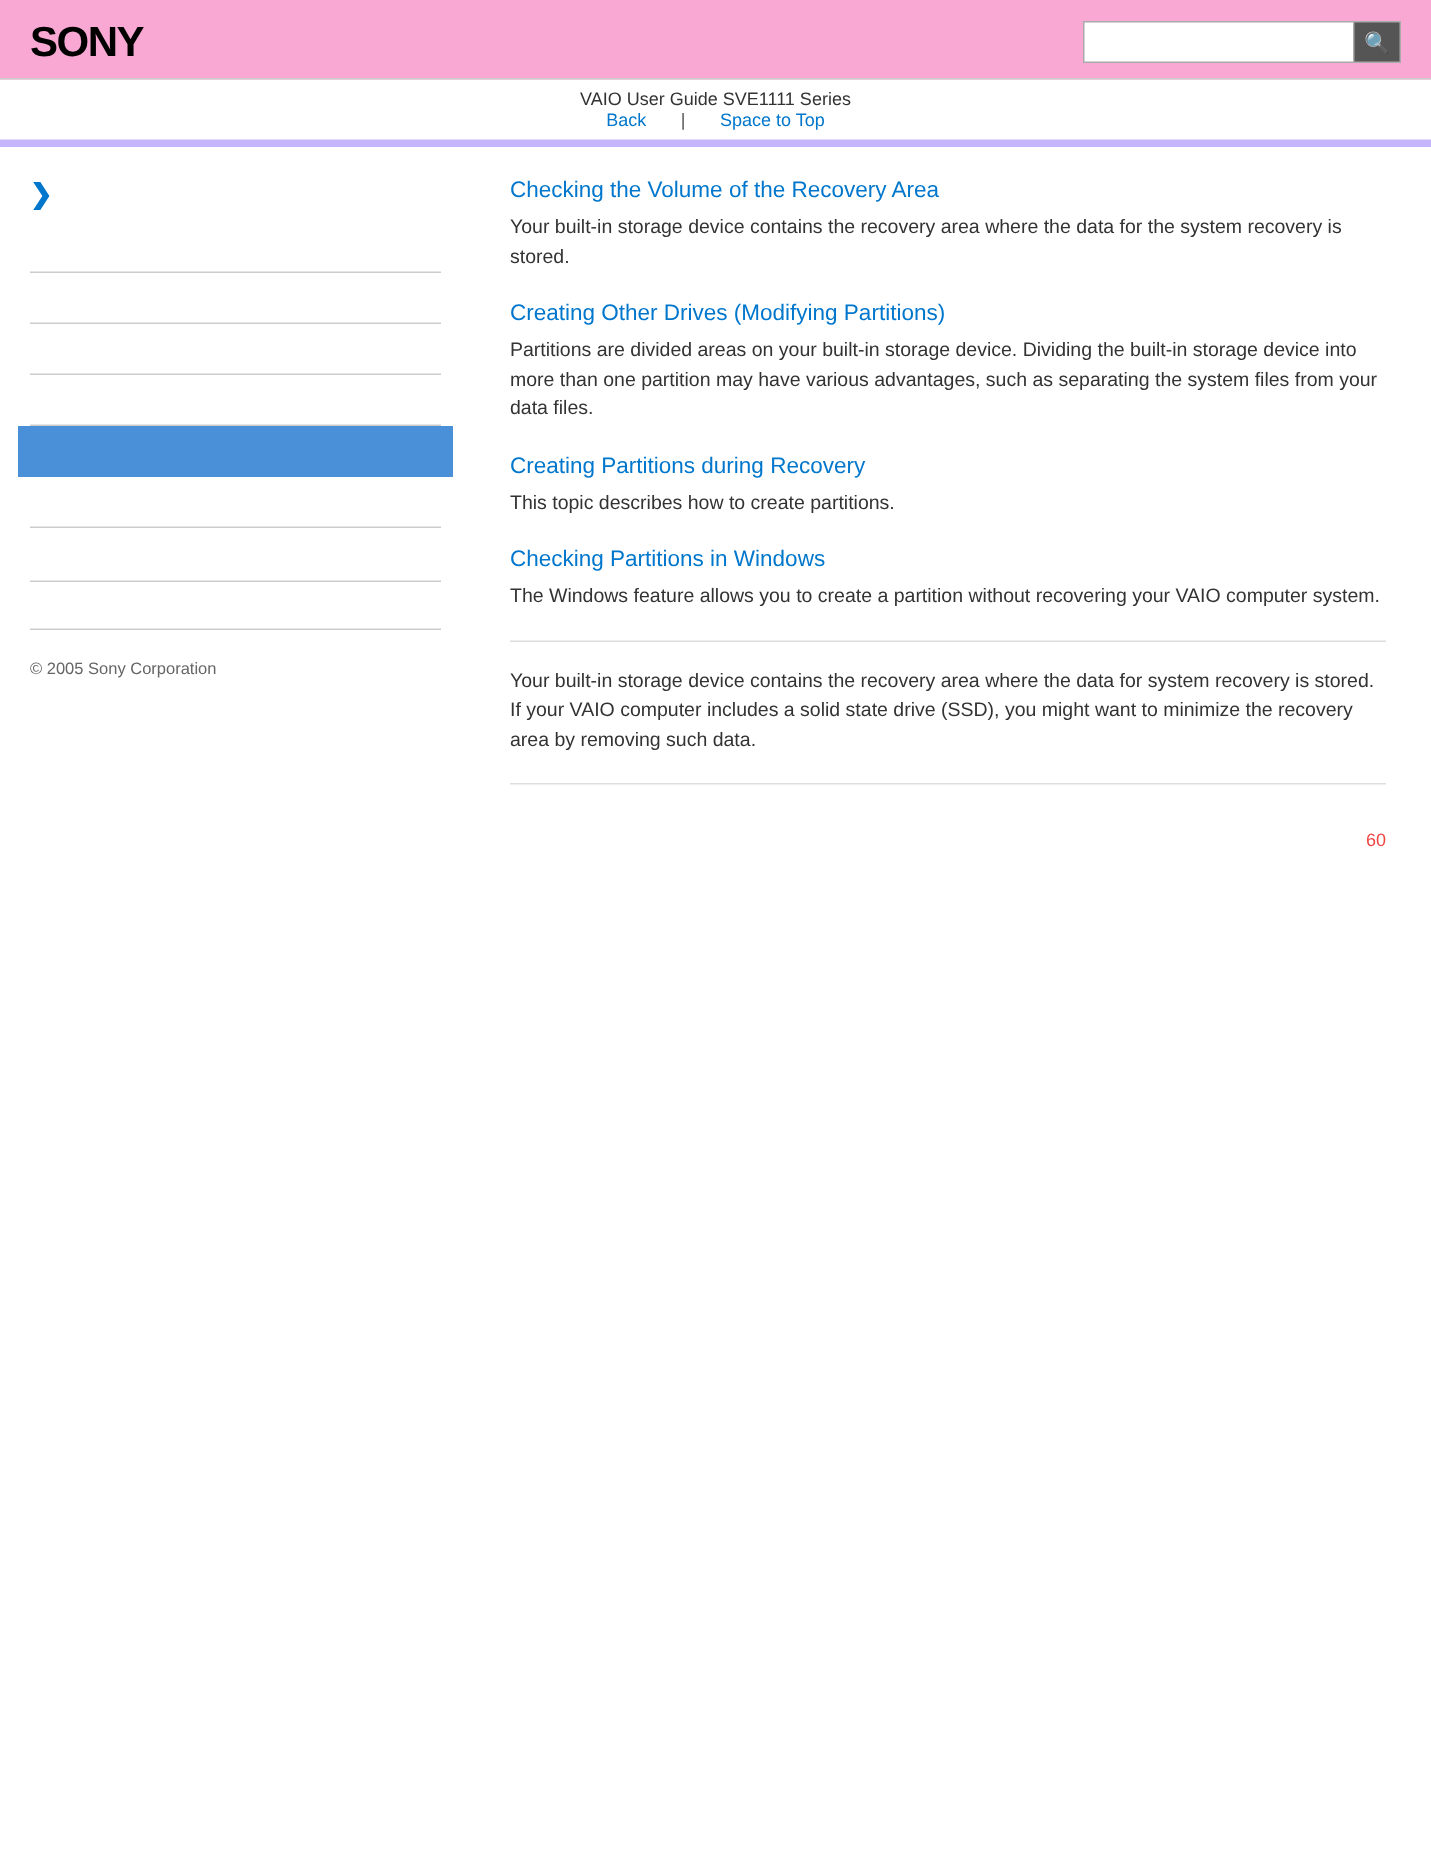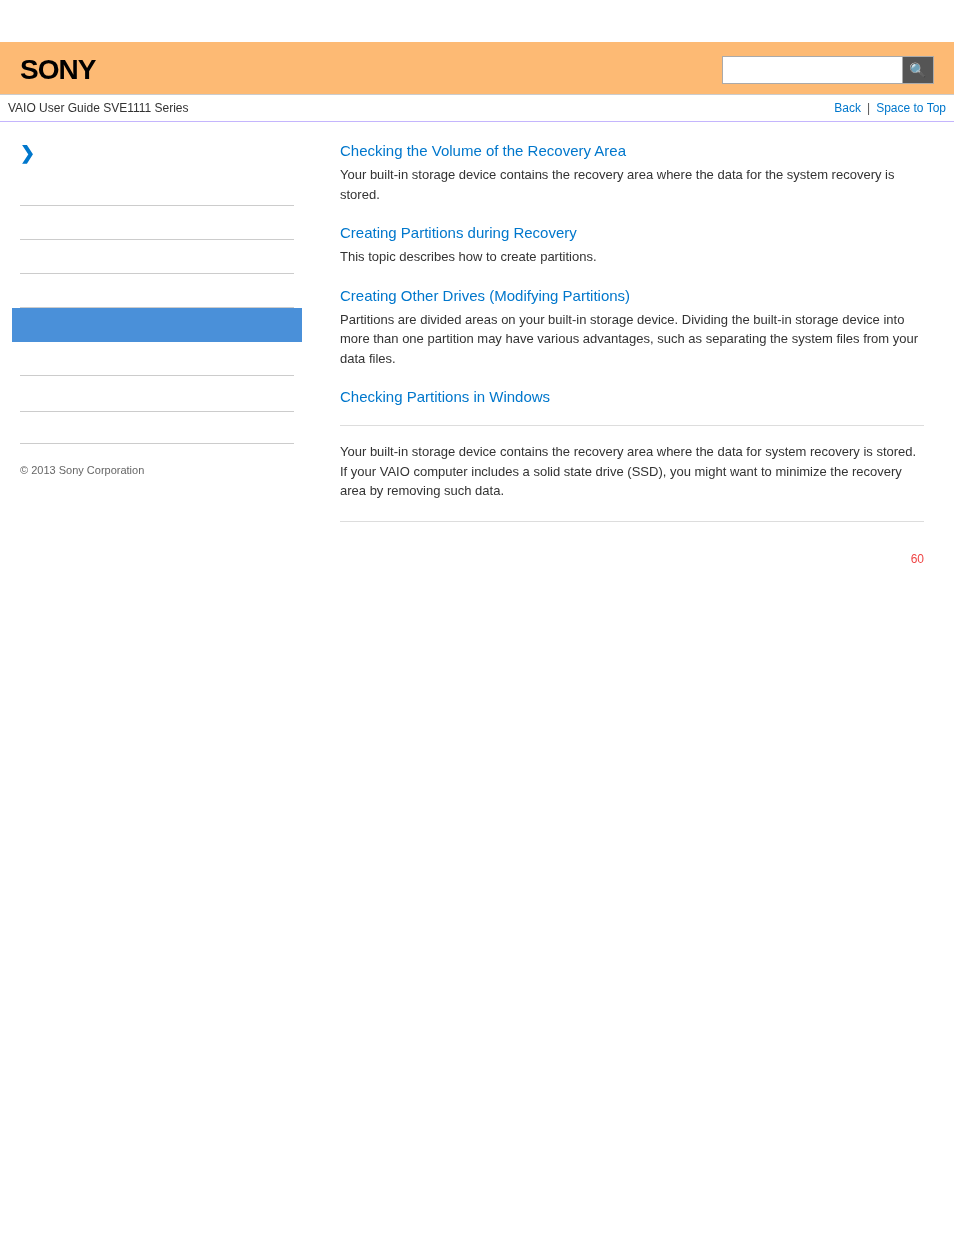--- a/index.html
+++ b/index.html
@@ -12,22 +12,21 @@
       min-height: 1235px;
     }
 
     
     .header {
       display: flex;
       align-items: center;
       justify-content: space-between;
       padding: 12px 20px 8px 20px;
       border-bottom: 1px solid #ccc;
-      background: #fdba74;
-      margin-top: 42px;
+      background: #f9a8d4;
     }
     .sony-logo {
       font-size: 28px;
       font-weight: 900;
       color: #000;
       letter-spacing: -1px;
       font-family: 'Arial Black', Arial, sans-serif;
     }
     .search-container {
       display: flex;
@@ -54,31 +53,32 @@
       justify-content: center;
       color: #fff;
       font-size: 14px;
     }
 
     
     .nav-bar {
       display: flex;
       align-items: center;
       justify-content: space-between;
-      padding: 6px 8px;
-      font-size: 12px;
-      color: #333;
-      border-bottom: 1px solid #c4b5fd;
+      padding: 6px 32px;
+      font-size: 12px;
+      color: #333;
+      border-bottom: 5px solid #c4b5fd;
+      flex-direction: column;
     }
     .nav-guide {
       color: #333;
     }
     .nav-links {
       display: flex;
-      gap: 6px;
+      gap: 23px;
     }
     .nav-link {
       color: #0077cc;
       cursor: pointer;
       text-decoration: none;
     }
     .nav-separator {
       color: #555;
     }
 
@@ -222,42 +222,43 @@
       <div class="sidebar-nav-item"></div>
       <div class="sidebar-nav-item active"></div>
       <div class="sidebar-nav-item after-active"></div>
     </div>
 
     <div class="sidebar-bottom-items">
       <div class="sidebar-bottom-item"></div>
       <div class="sidebar-bottom-item"></div>
     </div>
 
-    <div class="sidebar-copyright">© 2013 Sony Corporation</div>
+    <div class="sidebar-copyright">© 2005 Sony Corporation</div>
   </div>
 
   <div class="content-area">
 
     <div class="content-section">
       <a class="content-section-title">Checking the Volume of the Recovery Area</a>
       <p class="content-section-body">Your built-in storage device contains the recovery area where the data for the system recovery is stored.</p>
     </div>
 
     <div class="content-section">
+      <a class="content-section-title">Creating Other Drives (Modifying Partitions)</a>
+      <p class="content-section-body">Partitions are divided areas on your built-in storage device. Dividing the built-in storage device into more than one partition may have various advantages, such as separating the system files from your data files.</p>
+    </div>
+
+    <div class="content-section">
       <a class="content-section-title">Creating Partitions during Recovery</a>
       <p class="content-section-body">This topic describes how to create partitions.</p>
     </div>
 
     <div class="content-section">
-      <a class="content-section-title">Creating Other Drives (Modifying Partitions)</a>
-      <p class="content-section-body">Partitions are divided areas on your built-in storage device. Dividing the built-in storage device into more than one partition may have various advantages, such as separating the system files from your data files.</p>
-    </div>
-
-    <div class="content-section">
       <a class="content-section-title">Checking Partitions in Windows</a>
+      <p class="content-section-body">The Windows feature allows you to create a partition without recovering your VAIO computer system.</p>
     </div>
 
     <hr class="content-divider">
 
     <div class="content-section">
       <p class="content-section-body">Your built-in storage device contains the recovery area where the data for system recovery is stored. If your VAIO computer includes a solid state drive (SSD), you might want to minimize the recovery area by removing such data.</p>
     </div>
 
     <hr class="content-divider">
 

